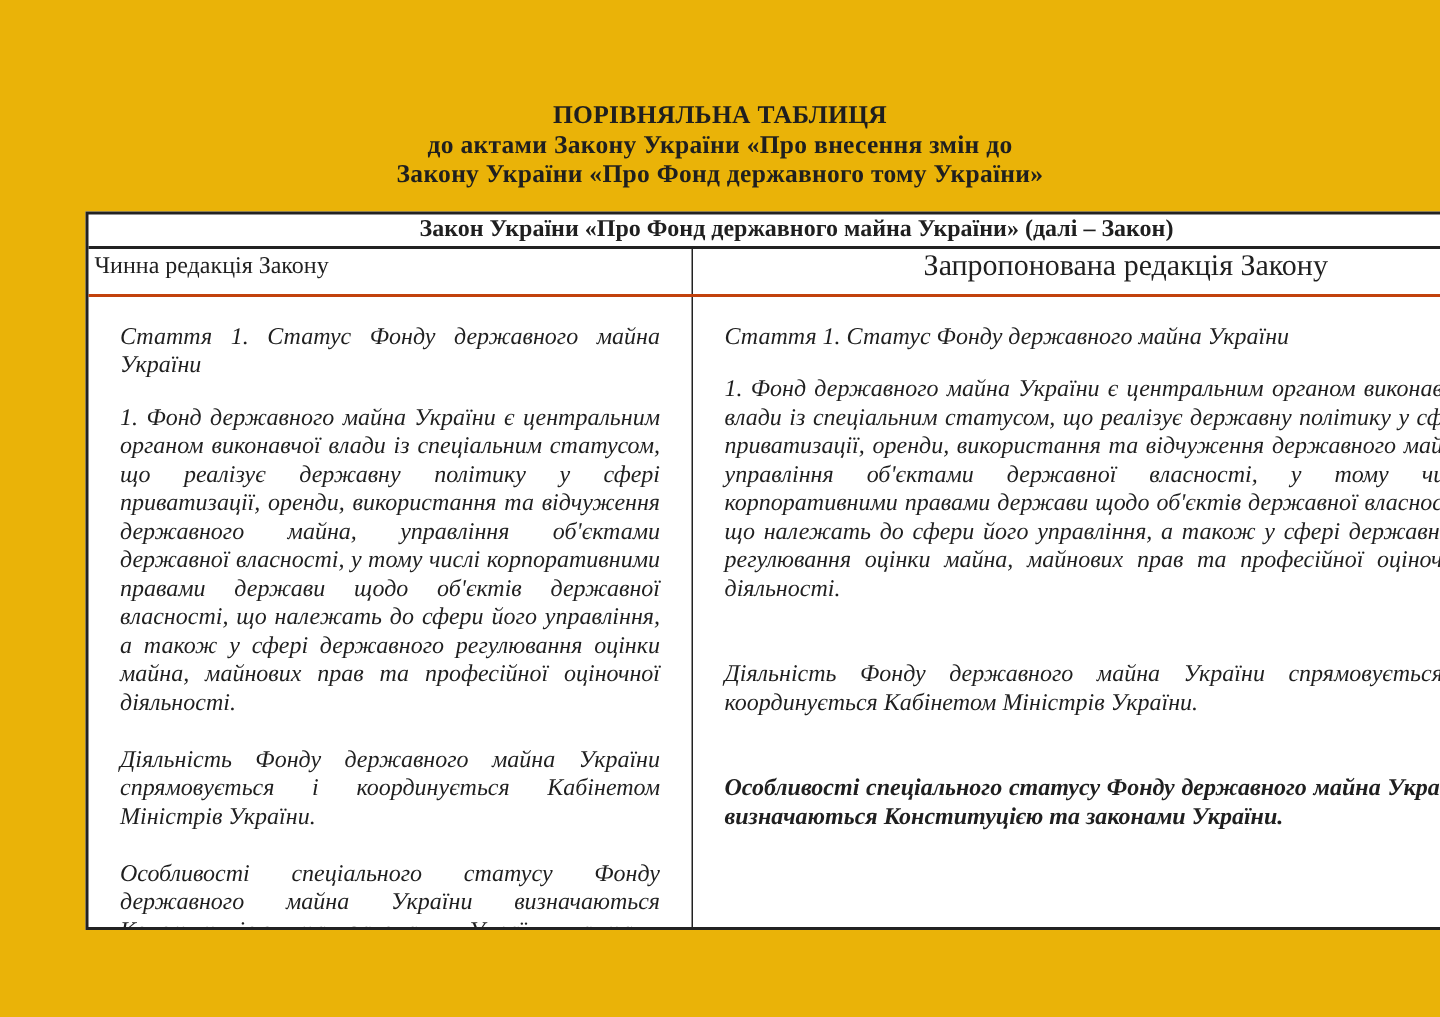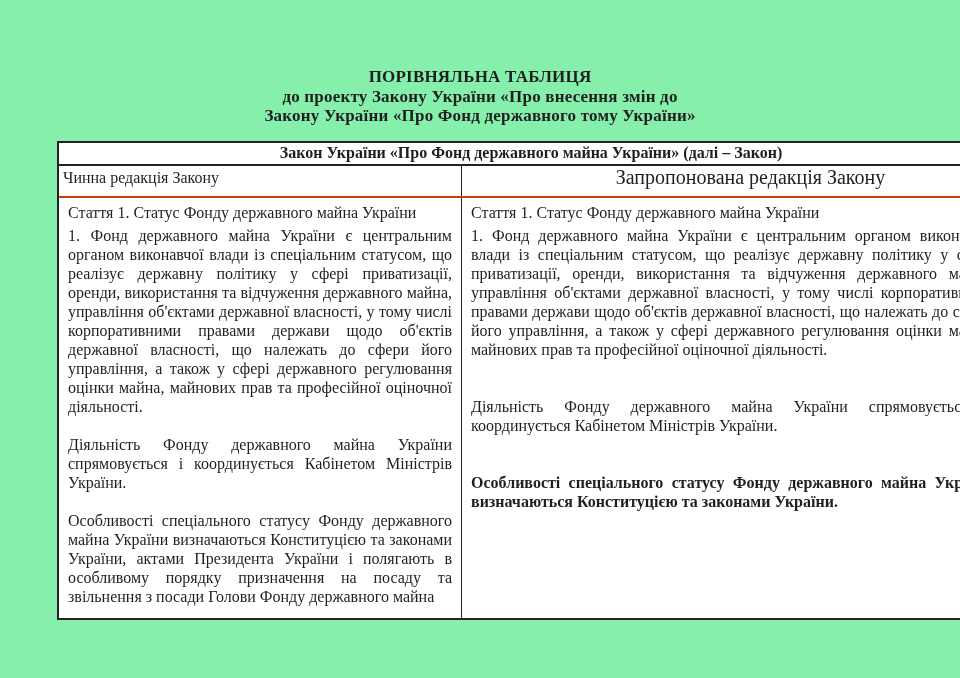--- a/index.html
+++ b/index.html
@@ -3,21 +3,21 @@
 <meta charset="utf-8">
 <style>
   html, body {
     margin: 0; padding: 0;
     width: 960px; height: 678px;
     background: #ffffff;
     overflow: hidden;
     font-family: "Liberation Serif", "DejaVu Serif", serif;
     color: #1f1f1f;
   }
-  .page { position: relative; width: 960px; height: 678px; background: #86efac; }
+  .page { position: relative; width: 960px; height: 678px; background: #eab308; }
 
   .doc-title {
     position: absolute; top: 67px; left: 0; right: 0;
     text-align: center;
     font-weight: 700;
     font-size: 17px;
     line-height: 19.5px;
     letter-spacing: 0.2px;
   }
 
@@ -60,33 +60,33 @@
   .head-l { padding: 2px 4px; font-size: 16px; line-height: 19px; }
   .head-r { padding: 2px 4px; font-size: 20px; line-height: 19px; text-align: center; }
 
   .body-cell {
     padding: 1px 5px 0 5px;
     font-size: 16px;
     line-height: 19px;
     text-align: justify;
     overflow: hidden;
   }
-  .body-cell p { margin: 4px; }
+  .body-cell p { margin: 16px; font-style: italic; }
   .gap1 { margin-top: 19px !important; }
   .gap2 { margin-top: 38px !important; }
   .b { font-weight: 700; }
 </style>
 </head>
 <body>
 
 <div class="page">
 
   <div class="doc-title">
     <div>ПОРІВНЯЛЬНА ТАБЛИЦЯ</div>
-    <div>до проекту Закону України «Про внесення змін до</div>
+    <div>до актами Закону України «Про внесення змін до</div>
     <div>Закону України «Про Фонд державного тому України»</div>
   </div>
 
   <div class="lawtable">
 
     <div class="row-span">Закон України «Про Фонд державного майна України» (далі – Закон)</div>
 
     <div class="row-head">
       <div class="cell-l head-l">Чинна редакція Закону</div>
       <div class="cell-r head-r">Запропонована редакція Закону</div>

